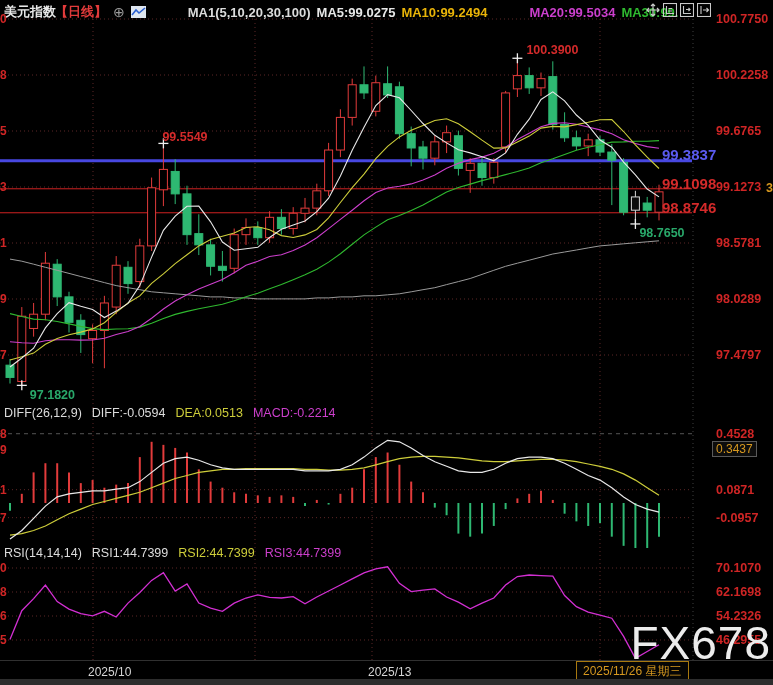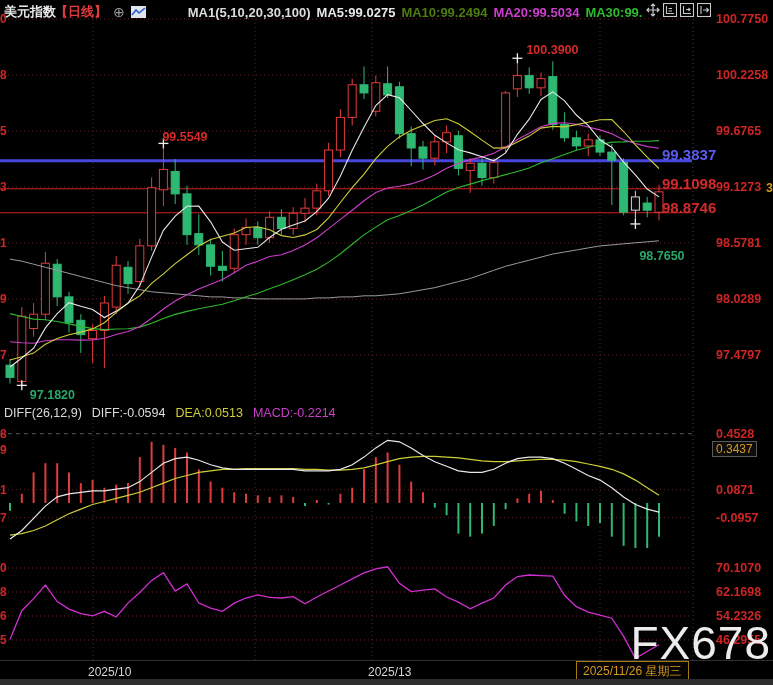--- a/index.html
+++ b/index.html
@@ -2,21 +2,21 @@
 <html><head>
 <meta charset="utf-8">
 <style>
   html,body{margin:0;padding:0;background:#000;}
   #app{position:relative;width:773px;height:685px;background:#000;overflow:hidden;
        font-family:"Liberation Sans",sans-serif;color:#ddd;}
   .abs{position:absolute;}
   #header{position:absolute;left:4px;top:3px;display:flex;align-items:center;gap:6px;
           font-size:13px;font-weight:700;}
   .sym{color:#e8e8e8;} .per{color:#e23b3b;} .plus{color:#9a9a9a;font-weight:400;font-size:14px;}
-  .ma-set{color:#dcdcdc;padding-left:36px;} .ma5{color:#e8e8e8;} .ma10{color:#4d7c0f;} .ma20{color:#cc3fcc;} .ma30{color:#2fb92f;}
+  .ma-set{color:#dcdcdc;padding-left:36px;} .ma5{color:#e8e8e8;} .ma10{color:#eab308;} .ma20{color:#cc3fcc;margin-left:36px;} .ma30{color:#2fb92f;}
   #toolbar{position:absolute;left:646px;top:3px;display:flex;gap:3px;}
   #toolbar svg{display:block;}
   .indrow{position:absolute;left:4px;display:flex;gap:10px;font-size:12.5px;}
   .w{color:#dcdcdc;} .y{color:#cdcd3a;} .m{color:#cc3fcc;}
   .axis-lab{position:absolute;left:716px;font-size:12.5px;font-weight:600;color:#cf2525;white-space:nowrap;}
   .left-digit{position:absolute;left:0px;font-size:12px;font-weight:600;color:#cf2525;}
   .ann{position:absolute;font-size:12.5px;font-weight:700;white-space:nowrap;}
   .ann-high{color:#d42a2a;} .ann-low{color:#29a86a;}
   .hl-lab{position:absolute;left:662px;font-size:15px;font-weight:700;white-space:nowrap;}
   #blue-lab{color:#5b5bf0;} .red-lab{color:#d42a2a;}
@@ -302,29 +302,35 @@
     </span>
   </div>
 
   <div class="hl-lab" id="blue-lab" style="top: 145.866px;">99.3837</div>
   <div class="hl-lab red-lab" id="red1-lab" style="top: 174.795px;">99.1098</div>
   <div class="hl-lab red-lab" id="red2-lab" style="top: 198.777px;">98.8746</div>
 
   <div class="ann ann-high" id="ann-high1" style="left: 162.4px; top: 130.409px;">99.5549</div>
   <div class="ann ann-high" id="ann-high2" style="left: 526.4px; top: 43.2571px;">100.3900</div>
   <div class="ann ann-low" id="ann-low1" style="left: 29.8px; top: 388.366px;">97.1820</div>
-  <div class="ann ann-low" id="ann-low2" style="left: 639.4px; top: 225.953px; margin-top: 23px;">98.7650</div>
+  <div class="ann ann-low" id="ann-low2" style="left: 639.4px; top: 225.953px;">98.7650</div>
 
   <div class="indrow" style="top:406px">
     <span class="w">DIFF(26,12,9)</span>
     <span class="w">DIFF:-0.0594</span>
     <span class="y">DEA:0.0513</span>
     <span class="m">MACD:-0.2214</span>
   </div>
 
+  <div class="indrow" style="top:546px">
+    <span class="w">RSI(14,14,14)</span>
+    <span class="w">RSI1:44.7399</span>
+    <span class="y">RSI2:44.7399</span>
+    <span class="m">RSI3:44.7399</span>
+  </div>
 
   <div id="macd-cur" style="top: 441.414px;">0.3437</div>
   <div id="edge-frag" style="top: 180.795px;">3</div>
 
   <div id="sep"></div>
   <div class="xlab" style="left:88px">2025/10</div>
   <div class="xlab" style="left:368px">2025/13</div>
   <div id="date-box" style="left:576px">2025/11/26 星期三</div>
 
   <div id="watermark">FX678</div>

